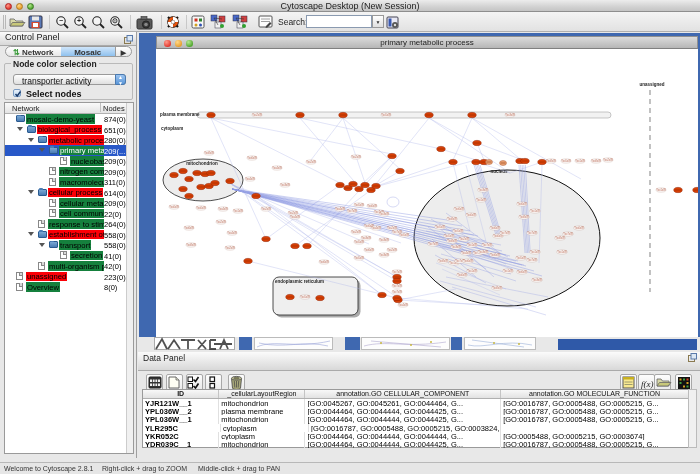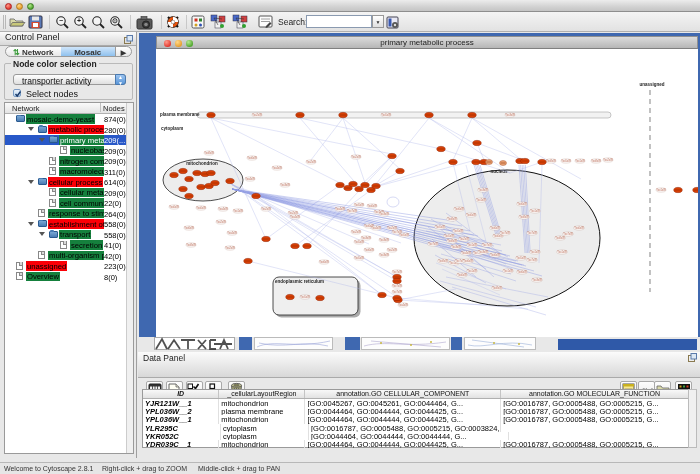--- a/index.html
+++ b/index.html
@@ -65,50 +65,51 @@
 #desktop { left:138px; top:32px; width:562px; height:320px; background:#e8e8e8; }
 #netwin { position:absolute; left:1px; top:1px; width:561px; height:304px;
   background:#3f68b0; border-radius:0; padding:3px 2px 0 17px; }
 #netttl { height:13px; background:linear-gradient(#dcdcdc,#b6b6b6); border:1px solid #909090; border-bottom:1px solid #808080; position:relative; }
 #netttl .t { text-align:center; font-size:8px; color:#222; padding-top:1px; }
 #netttl .tl { position:absolute; top:3px; width:6.5px; height:6.5px; border-radius:50%; }
 #netcanvas { position:relative; height:288px; background:#fff; overflow:hidden; }
 
 
 #dpanel { left:138px; top:352px; width:562px; height:110px; background:#e8e8e8; }
-#dphead { height:26px; background:linear-gradient(#fbfbfb,#d8d8d8); border-bottom:1px solid #aaa;
+#dphead { height:19px; background:linear-gradient(#fbfbfb,#d8d8d8); border-bottom:1px solid #aaa;
   font-size:8.5px; color:#222; padding:1px 0 0 5px; }
 #dtool { position:relative; height:25px;border-radius:8px; }
 .dbtn { position:absolute; top:3px; width:17px; height:18px; border:1px solid #a8a8a8; border-radius:2px; background:linear-gradient(#fdfdfd,#e8e8e8); }
 #dtable { position:absolute; left:4px; top:37px; width:548px; height:59px; background:#fff; border:1px solid #9a9a9a; font-size:7.5px; }
 #dtable .hd { display:flex; height:9px; background:linear-gradient(#f8f8f8,#e2e2e2); border-bottom:1px solid #b0b0b0; color:#111; font-size:7px; line-height:8px; }
 #dtable .hd div { text-align:center; border-right:1px solid #c4c4c4; }
 #dtable .rw { display:flex; height:8.2px; color:#000; }
 #dtable .rw div { border-right:1px solid #e0e0e0; overflow:hidden; white-space:nowrap; padding-left:2px; }
-.cA { width:78px; font-weight:bold;font-style:italic; }
+.cA { width:78px; font-weight:bold; }
 .cB { width:88px; }
 .cC { width:200px; }
 .cD { width:192px; }
 #dsb { position:absolute; right:3px; top:37px; width:9px; height:59px; background:#f0f0f0; border:1px solid #bbb; }
 #dtabs { position:absolute; left:140px; top:99px; height:11px; display:flex; font-size:8px; color:#222; }
 #dtabs div { border:1px solid #9a9a9a; border-left:none; padding:1px 6px 0 6px; background:linear-gradient(#fdfdfd,#e4e4e4); }
 #dtabs div:first-child { border-left:1px solid #9a9a9a; border-radius:3px 0 0 3px; background:linear-gradient(#cadef2,#9dc2e8); }
 #dtabs div:last-child { border-radius:0 3px 3px 0; }
 
 #statusbar { left:0; top:462px; width:700px; height:12px; background:#e6e6e6; border-top:1px solid #b8b8b8;
   font-size:7px; color:#333; }
 #statusbar span { position:absolute; top:2px; }
 </style>
 </head>
 <body>
 
 <div class="abs" id="titlebar">
   <div class="tl" style="left:5px;background:radial-gradient(circle at 35% 30%,#ff9a8a,#e33a30 70%);border:0.5px solid #b02020;"></div>
   <div class="tl" style="left:16px;background:radial-gradient(circle at 35% 30%,#ffd98a,#e8a030 70%);border:0.5px solid #b07820;"></div>
   <div class="tl" style="left:27px;background:radial-gradient(circle at 35% 30%,#b8e890,#52a832 70%);border:0.5px solid #3a7a20;"></div>
+  <div class="t">Cytoscape Desktop (New Session)</div>
 </div>
 
 <div class="abs" id="toolbar">
   <svg width="700" height="20" style="position:absolute;left:0;top:0">
     <g id="ticons">
         <g transform="translate(9,4)">
           <path d="M1,10 L1,3 L5,3 L7,5 L14,5 L14,10 Z" fill="#d8d8a8" stroke="#666" stroke-width="0.8"></path>
           <path d="M1,10 L3.5,6.5 L16,6.5 L13,10 Z" fill="#c8c87a" stroke="#666" stroke-width="0.8"></path>
         </g>
         <g transform="translate(29,4)">
@@ -210,32 +211,38 @@
   </div>
   <div id="gbox">
     <div class="lbl">Node color selection</div>
     <div id="dropdown">transporter activity<div class="btn">▲<br>▼</div></div>
   </div>
   <div id="cbx">
       <svg width="8" height="8" viewBox="0 0 8 8" style="position:absolute;left:0;top:0">
         <path d="M1.5,4 L3.2,6 L6.5,1.5" stroke="#1a3a6a" stroke-width="1.4" fill="none"></path>
       </svg>
     </div>
-  <div id="selnodes" style="top:56.5px;left:26px;position:absolute;font-size:9px;color:#111;">Select nodes</div>
+  <div id="selnodes" style="top:56.5px;left:26px;position:absolute;font-size:9px;color:#111;font-weight:bold;">Select nodes</div>
   <div id="tree">
     <div id="treehead">
         <span style="position:absolute;left:7px;top:1px">Network</span>
         <span class="d"></span>
         <span class="c2">Nodes</span>
       </div>
     <div id="treerows">
         <div class="trow ">
           <span class="fold" style="left:11px"></span>
           <span class="bg grn" style="left:21px;max-width:78px;overflow:hidden;">mosaic-demo-yeast</span>
           <span class="num">874(0)</span>
+        </div>
+        <div class="trow ">
+          <span class="tri" style="left:12px"></span>
+          <span class="fold" style="left:22px"></span>
+          <span class="bg red" style="left:32px;max-width:67px;overflow:hidden;">biological_process</span>
+          <span class="num">651(0)</span>
         </div>
         <div class="trow ">
           <span class="tri" style="left:23px"></span>
           <span class="fold" style="left:33px"></span>
           <span class="bg red" style="left:43px;max-width:56px;overflow:hidden;">metabolic process</span>
           <span class="num">280(0)</span>
         </div>
         <div class="trow selrow">
           <span class="tri" style="left:34px"></span>
           <span class="fold" style="left:44px"></span>
@@ -847,20 +854,21 @@
       </div>
     <div class="rw">
         <div class="cA">YLR295C</div>
         <div class="cB">cytoplasm</div>
         <div class="cD">[GO:0016787, GO:0005488, GO:0005215, GO:0003824, G...</div>
       </div>
     <div class="rw">
         <div class="cA">YKR052C</div>
         <div class="cB">cytoplasm</div>
         <div class="cC">[GO:0044464, GO:0044444, GO:0044444, G...</div>
+        <div class="cD">[GO:0005488, GO:0005215, GO:0003674]</div>
       </div>
     <div class="rw">
         <div class="cA">YDR039C__1</div>
         <div class="cB">mitochondrion</div>
         <div class="cC">[GO:0044464, GO:0044444, GO:0044425, G...</div>
         <div class="cD">[GO:0016787, GO:0005488, GO:0005215, G...</div>
       </div>
   </div>
   <div id="dsb"></div>
 </div>

